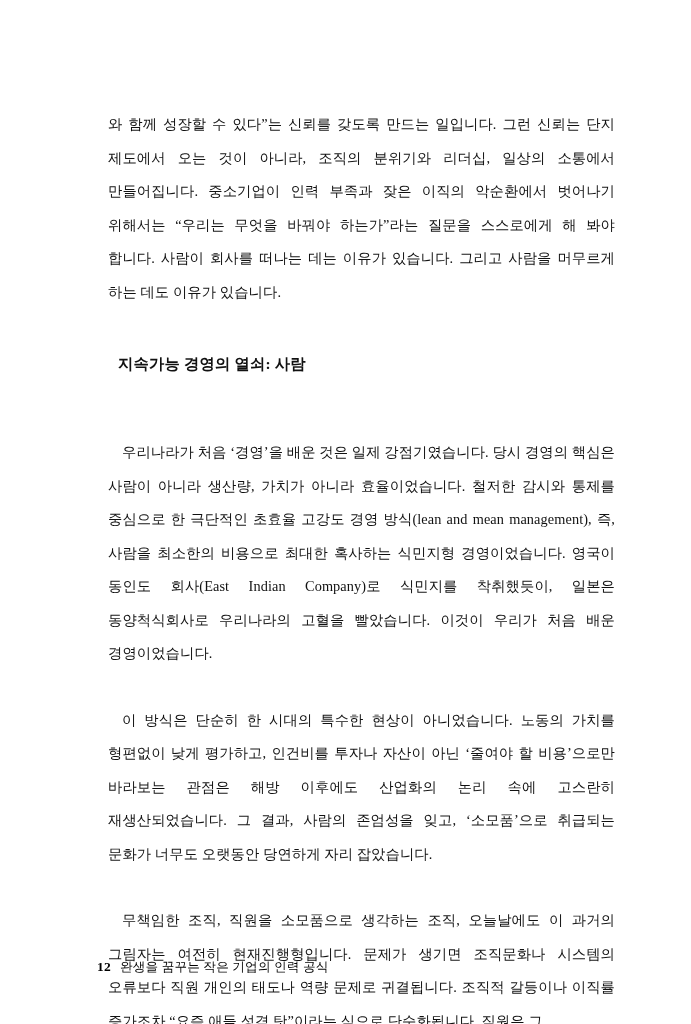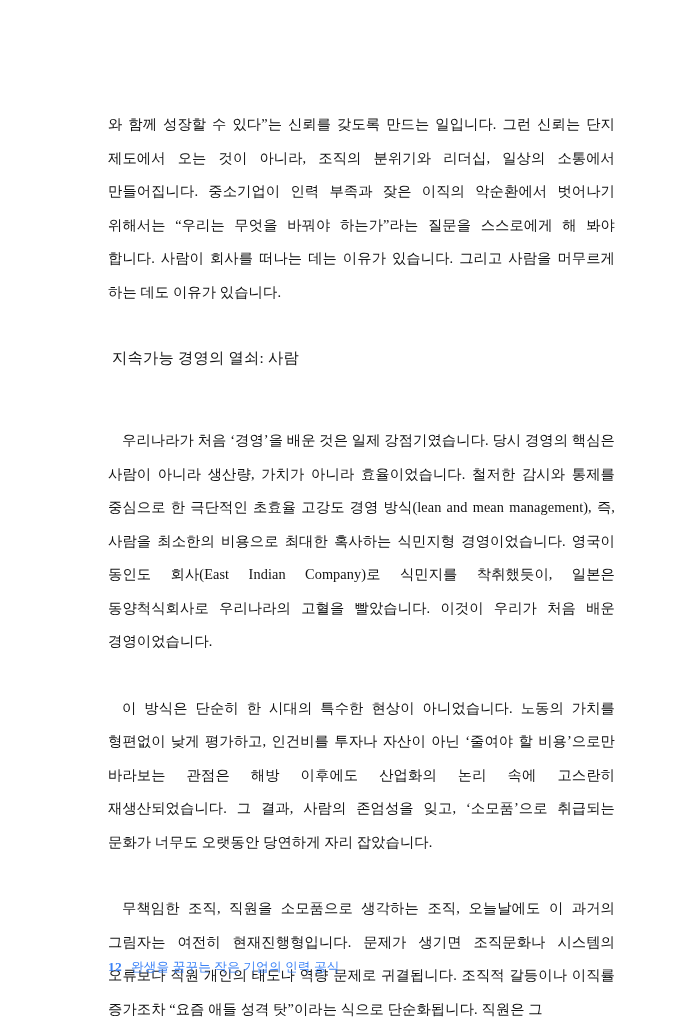--- a/index.html
+++ b/index.html
@@ -31,34 +31,34 @@
     margin: 0 0 0 0;
     letter-spacing: 0.1px;
     word-break: keep-all;
   }
   .para.indent {
     text-indent: 14px;
     margin-top: 33px;
   }
   .section-heading {
     font-size: 15.3px;
-    font-weight: normal;
+    font-weight: bold;
     line-height: 30px;
-    margin: 4px;
+    margin: 10px;
     letter-spacing: 0.2px;
   }
   .gap-before-heading { height: 30px; }
   .gap-after-heading { height: 14px; }
   .footer {
     position: absolute;
-    left: 108px;
+    left: 97px;
     bottom: 48px;
     font-size: 13px;
     line-height: 18px;
-    color: #3b82f6;
+    color: #000000;
     letter-spacing: 0.2px;
     white-space: nowrap;
     text-align: center;
   }
   .footer .page-num {
     font-weight: bold;
     font-size: 13.5px;
     margin-right: 9px;
   }
   .footer .running-title {

